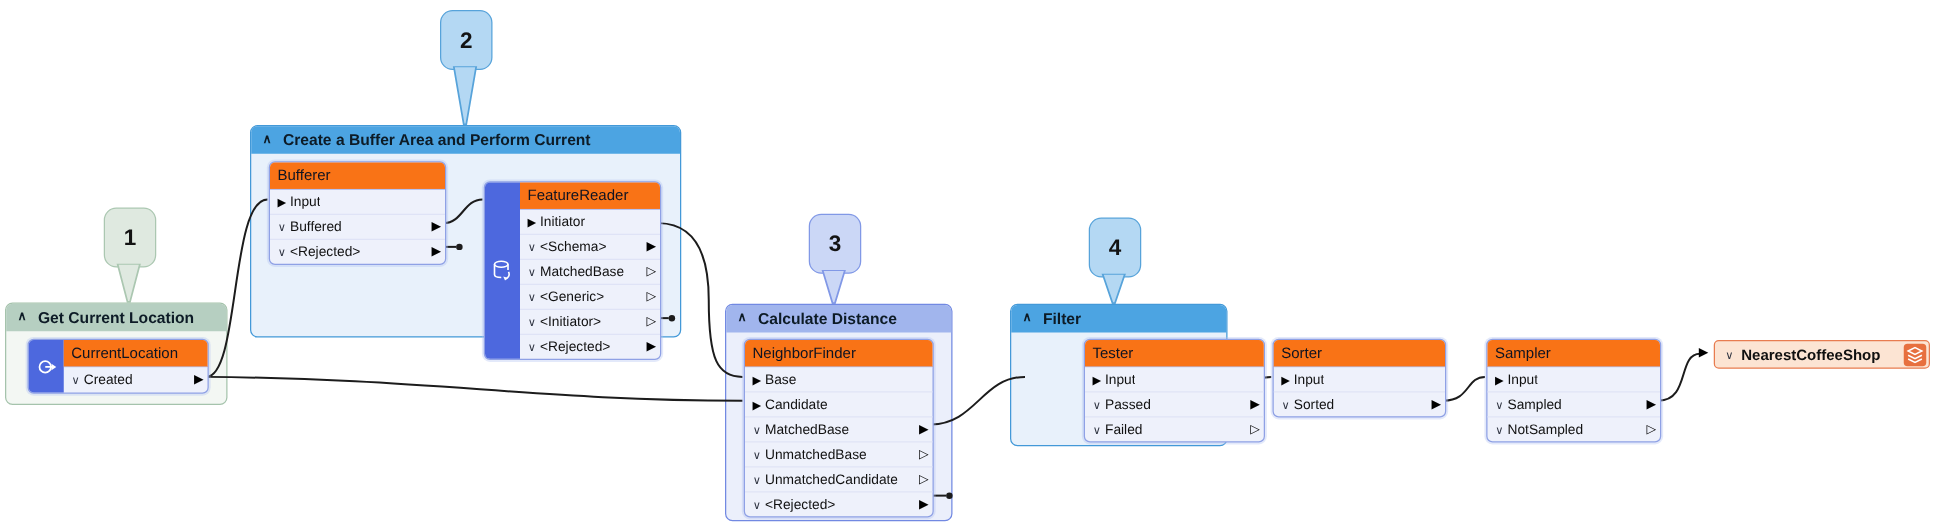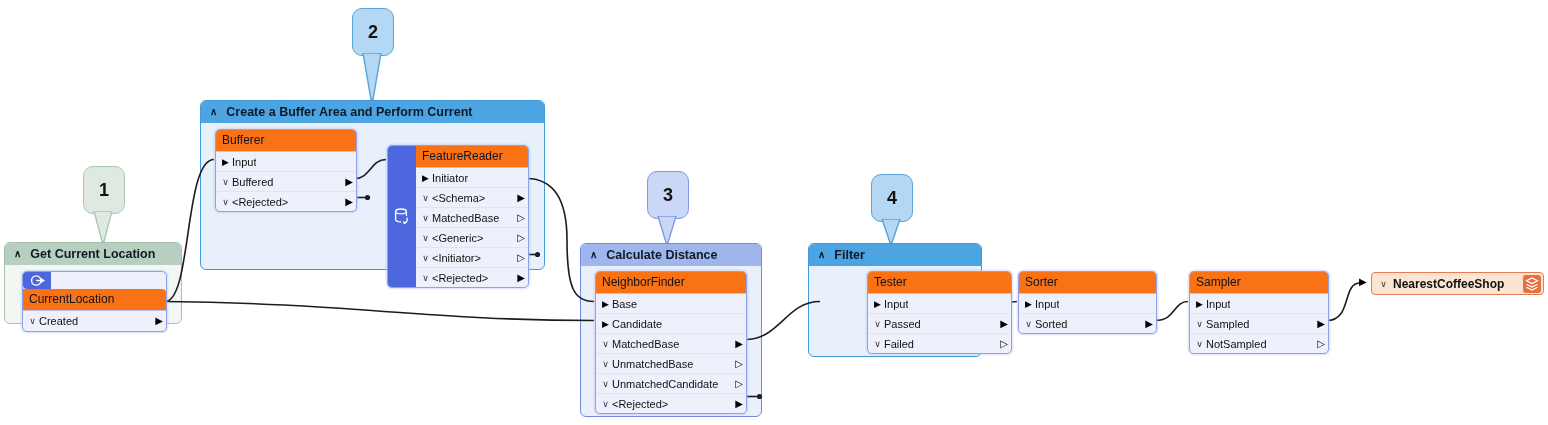--- a/index.html
+++ b/index.html
@@ -100,21 +100,21 @@
     <path d="M527,254.5 L535,254.5"></path>
     <circle cx="537.5" cy="254.5" r="2.6" fill="#1c1c1c"></circle>
     <path d="M745,339.5 C780,339.5 786,301.5 820,301.5"></path>
     <path d="M745,396.5 L757,396.5"></path>
     <circle cx="759.5" cy="396.5" r="2.6" fill="#1c1c1c"></circle>
     <path d="M965,320.5 C992,320.5 996,301.5 1017,301.5"></path>
     <path d="M1155,320.5 C1176,320.5 1173,301.5 1188,301.5"></path>
     <path d="M1327,320.5 C1352,320.5 1342,283 1360,283"></path>
   </svg>
 
-  <div class="node" style="left:22px;top:271px;width:143px;flex-direction:column;">
+  <div class="node" style="left:22px;top:271px;width:143px;">
     <div class="strip">
       <svg width="17" height="17" viewBox="0 0 17 17">
         <circle cx="7.2" cy="8.5" r="4.6" fill="none" stroke="#fff" stroke-width="1.4"></circle>
         <line x1="7.2" y1="8.5" x2="13.2" y2="8.5" stroke="#fff" stroke-width="1.4"></line>
         <path d="M12.2,5.9 L16,8.5 L12.2,11.1 Z" fill="#fff"></path>
       </svg>
     </div>
     <div class="node-col">
       <div class="node-title">CurrentLocation</div>
       <div class="row" style="height:20px;">

